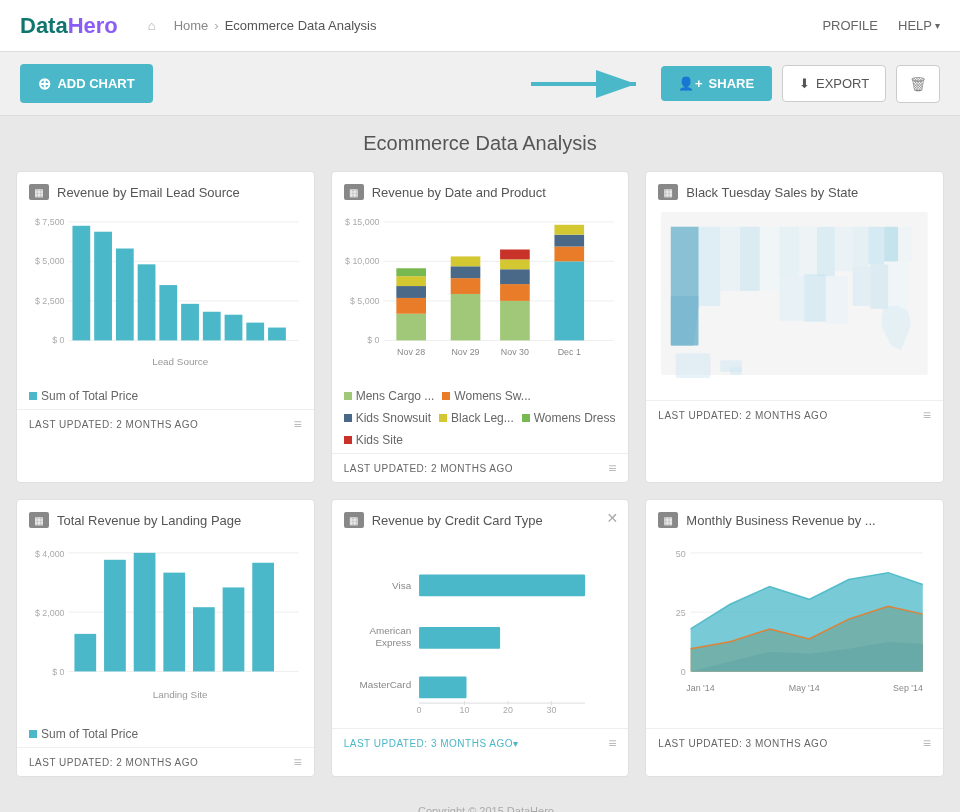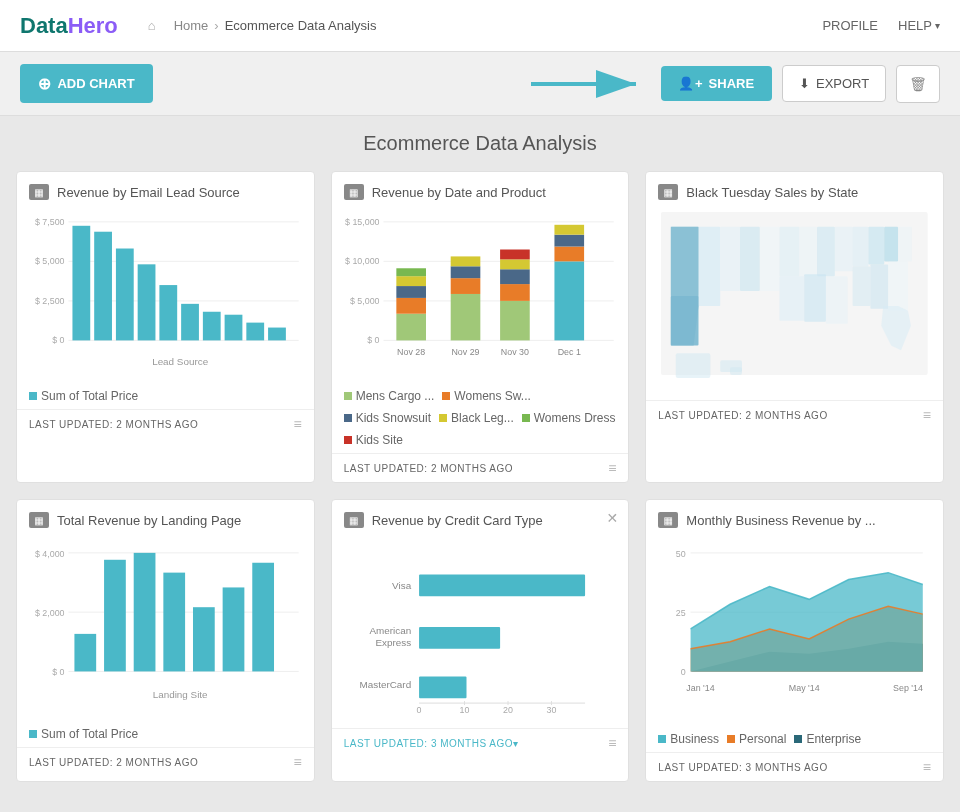--- a/index.html
+++ b/index.html
@@ -392,34 +392,20 @@
         <polygon points="35,95 75,70 115,52 155,65 195,45 235,38 270,50 270,138 35,138" fill="#4ab8c8" opacity="0.75"></polygon>
 
         <polyline points="35,95 75,70 115,52 155,65 195,45 235,38 270,50" fill="none" stroke="#4ab8c8" stroke-width="1.5" opacity="0.9"></polyline>
         <polyline points="35,115 75,108 115,95 155,105 195,85 235,72 270,80" fill="none" stroke="#e87c28" stroke-width="1.5" opacity="0.9"></polyline>
 
         <text x="45" y="158" font-size="9" fill="#888" text-anchor="middle">Jan '14</text>
         <text x="150" y="158" font-size="9" fill="#888" text-anchor="middle">May '14</text>
         <text x="255" y="158" font-size="9" fill="#888" text-anchor="middle">Sep '14</text>
       </svg>
     </div>
-    <div class="legend">
-      <div class="legend-item">
-        <div class="legend-dot" style="background:#4ab8c8;"></div>
-        <span>Business</span>
-      </div>
-      <div class="legend-item">
-        <div class="legend-dot" style="background:#e87c28;"></div>
-        <span>Personal</span>
-      </div>
-      <div class="legend-item">
-        <div class="legend-dot" style="background:#2a6878;"></div>
-        <span>Enterprise</span>
-      </div>
-    </div>
     <div class="chart-footer">
       <div class="last-updated">
         <span>LAST UPDATED:</span> <span>3 months ago</span>
       </div>
       <span class="menu-icon">≡</span>
     </div>
   </div>
 
 </div>
 

